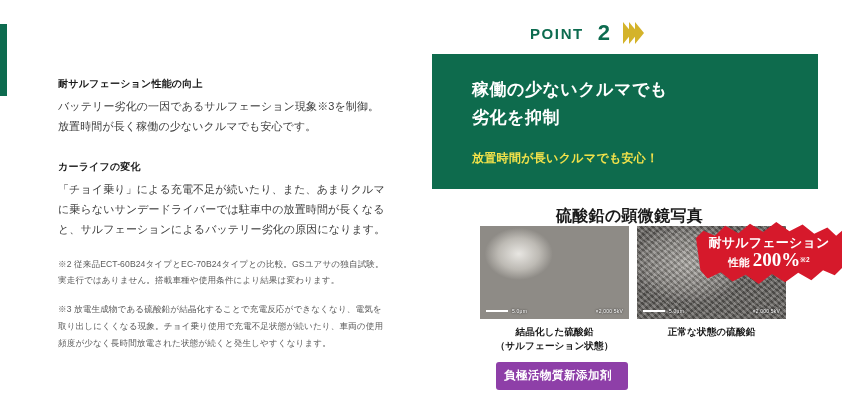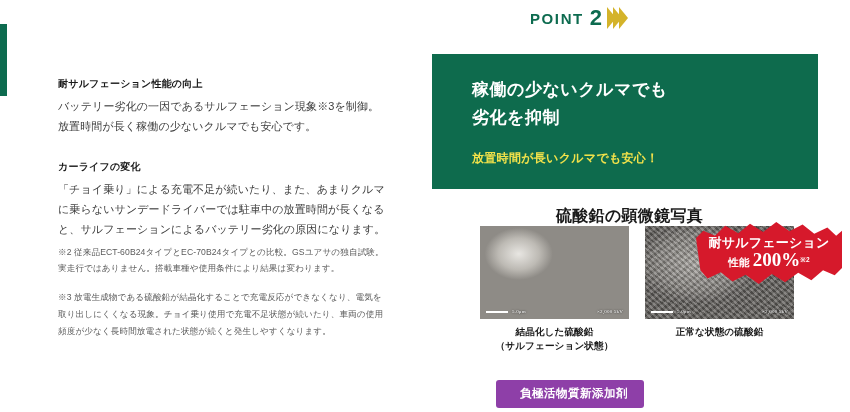--- a/index.html
+++ b/index.html
@@ -46,21 +46,21 @@
     letter-spacing: 0.2px;
   }
   .lead-body {
     font-size: 11px;
     color: #3d3d3d;
     line-height: 1.85;
     margin: 0 0 22px 0;
     letter-spacing: 0.1px;
   }
   .lead-body.tight {
-    margin-bottom: 4px;
+    margin-bottom: 16px;
   }
   .note {
     font-size: 8.6px;
     color: #5a5a5a;
     line-height: 1.95;
     margin: 0 0 12px 0;
     letter-spacing: 0.1px;
   }
 
   
@@ -69,24 +69,24 @@
     left: 432px;
     top: 0;
     width: 418px;
     height: 412px;
   }
 
   
   .point-head {
     position: absolute;
     left: 98px;
-    top: 7px;
+    top: 22px;
     display: flex;
     align-items: center;
-    gap: 4px;
+    gap: 12px;
   }
   .point-word {
     font-size: 15px;
     font-weight: bold;
     color: #0d6b4f;
     letter-spacing: 1.6px;
   }
   .point-num {
     font-size: 22px;
     font-weight: bold;
@@ -149,22 +149,21 @@
     font-weight: bold;
     color: #1a1a1a;
     letter-spacing: 0.3px;
   }
 
   .photos {
     position: absolute;
     left: 48px;
     top: 226px;
     display: flex;
-    gap: 16px;
-    font-family: Liberation Serif, serif;
+    gap: 8px;
   }
   .photo-wrap {
     width: 149px;
   }
   .photo {
     width: 149px;
     height: 93px;
     position: relative;
     overflow: hidden;
     background: #5a5a5a;
@@ -221,26 +220,26 @@
     color: #1a1a1a;
     line-height: 1.45;
     font-weight: bold;
     letter-spacing: 0.1px;
   }
 
   
   .pill {
     position: absolute;
     left: 64px;
-    top: 380px;
+    top: 362px;
     background: #8e3fa8;
     color: #ffffff;
     font-size: 11.5px;
     font-weight: bold;
-    padding: 6px 16px 7px 24px;
+    padding: 6px 16px 7px 8px;
     border-radius: 3px;
     letter-spacing: 0.5px;
   }
 
   
   .badge {
     position: absolute;
     left: 264px;
     top: 222px;
     width: 146px;

